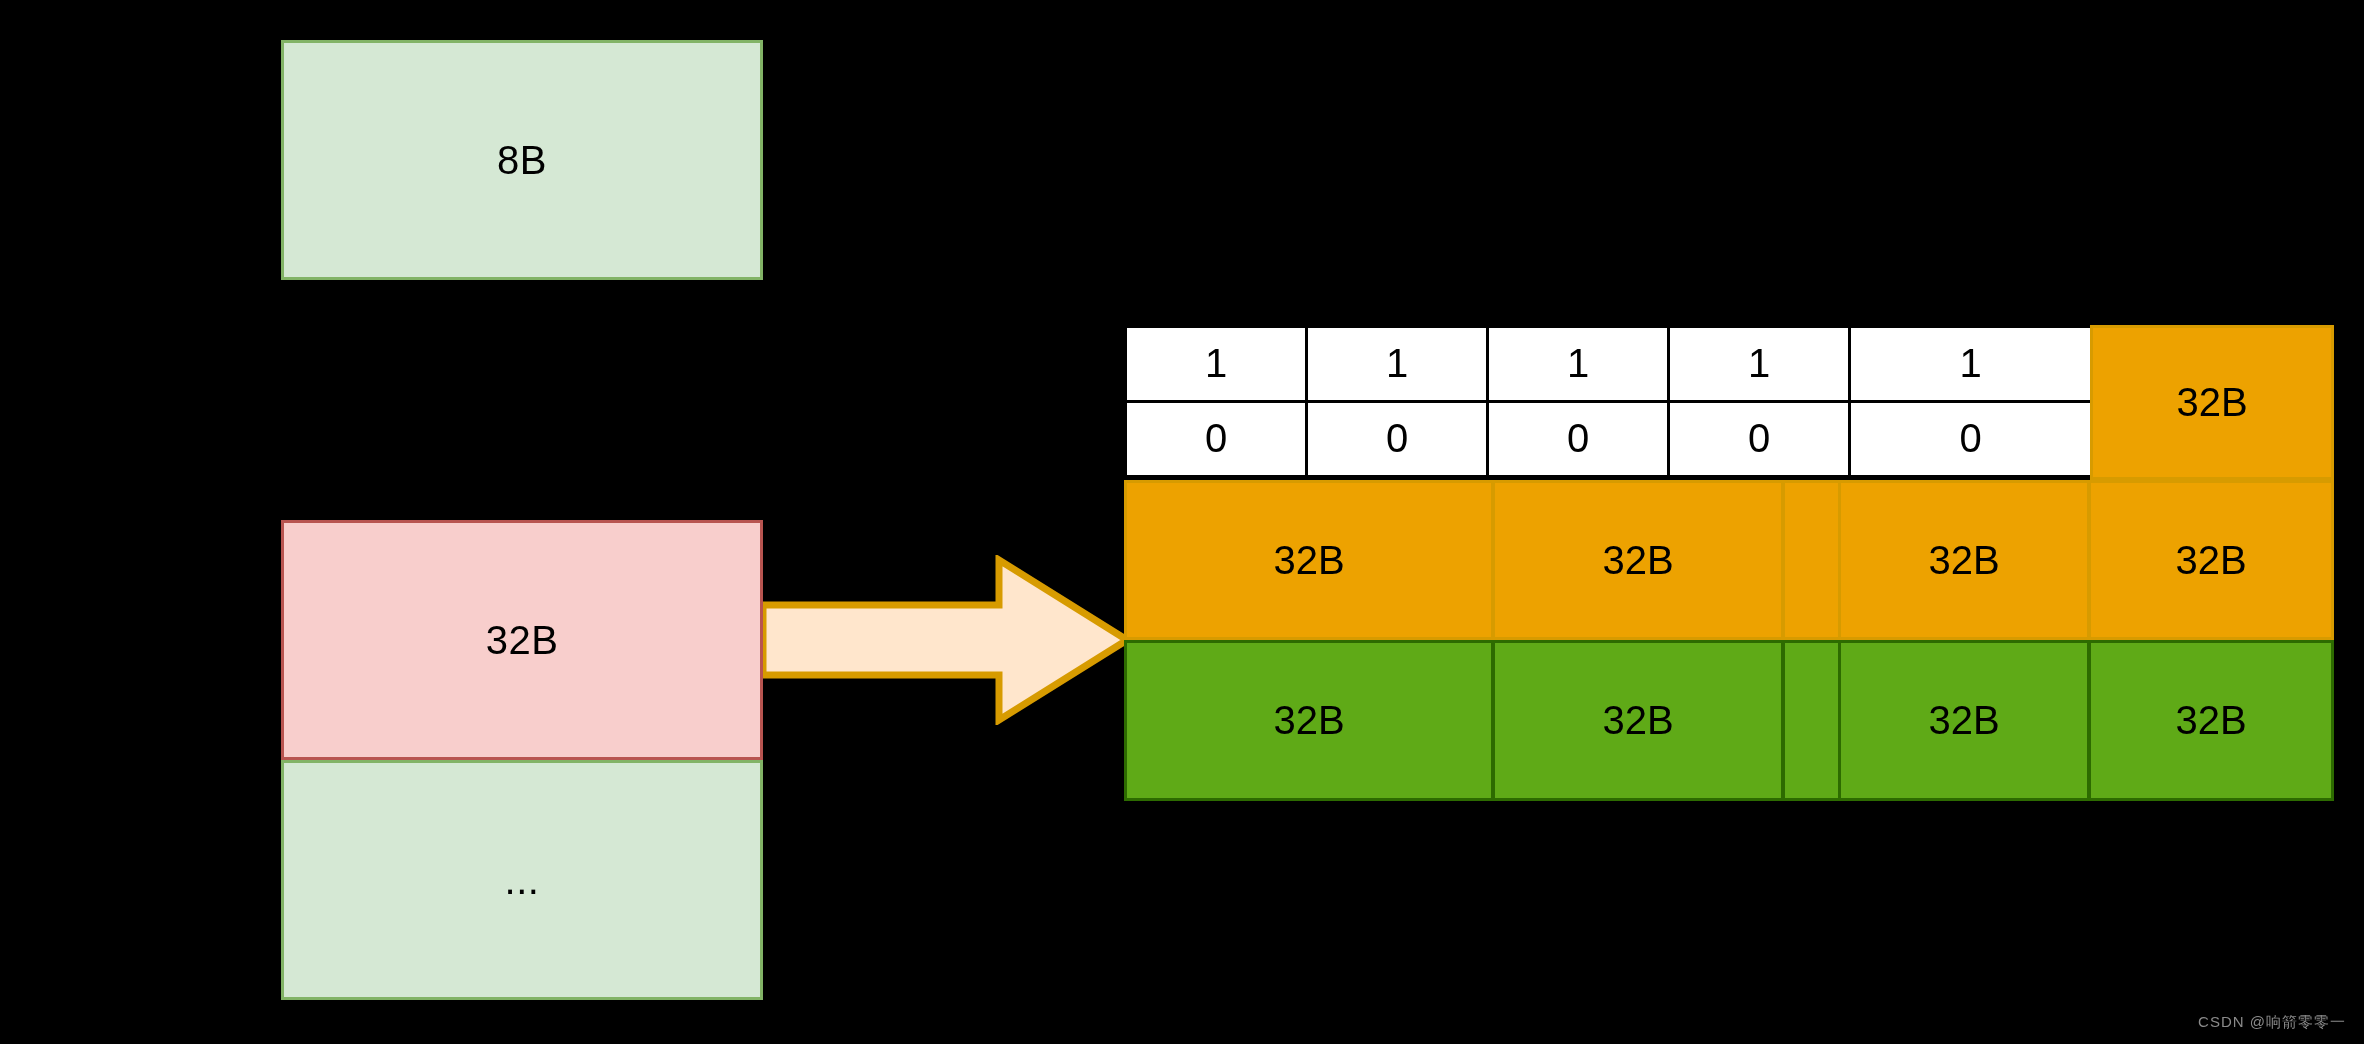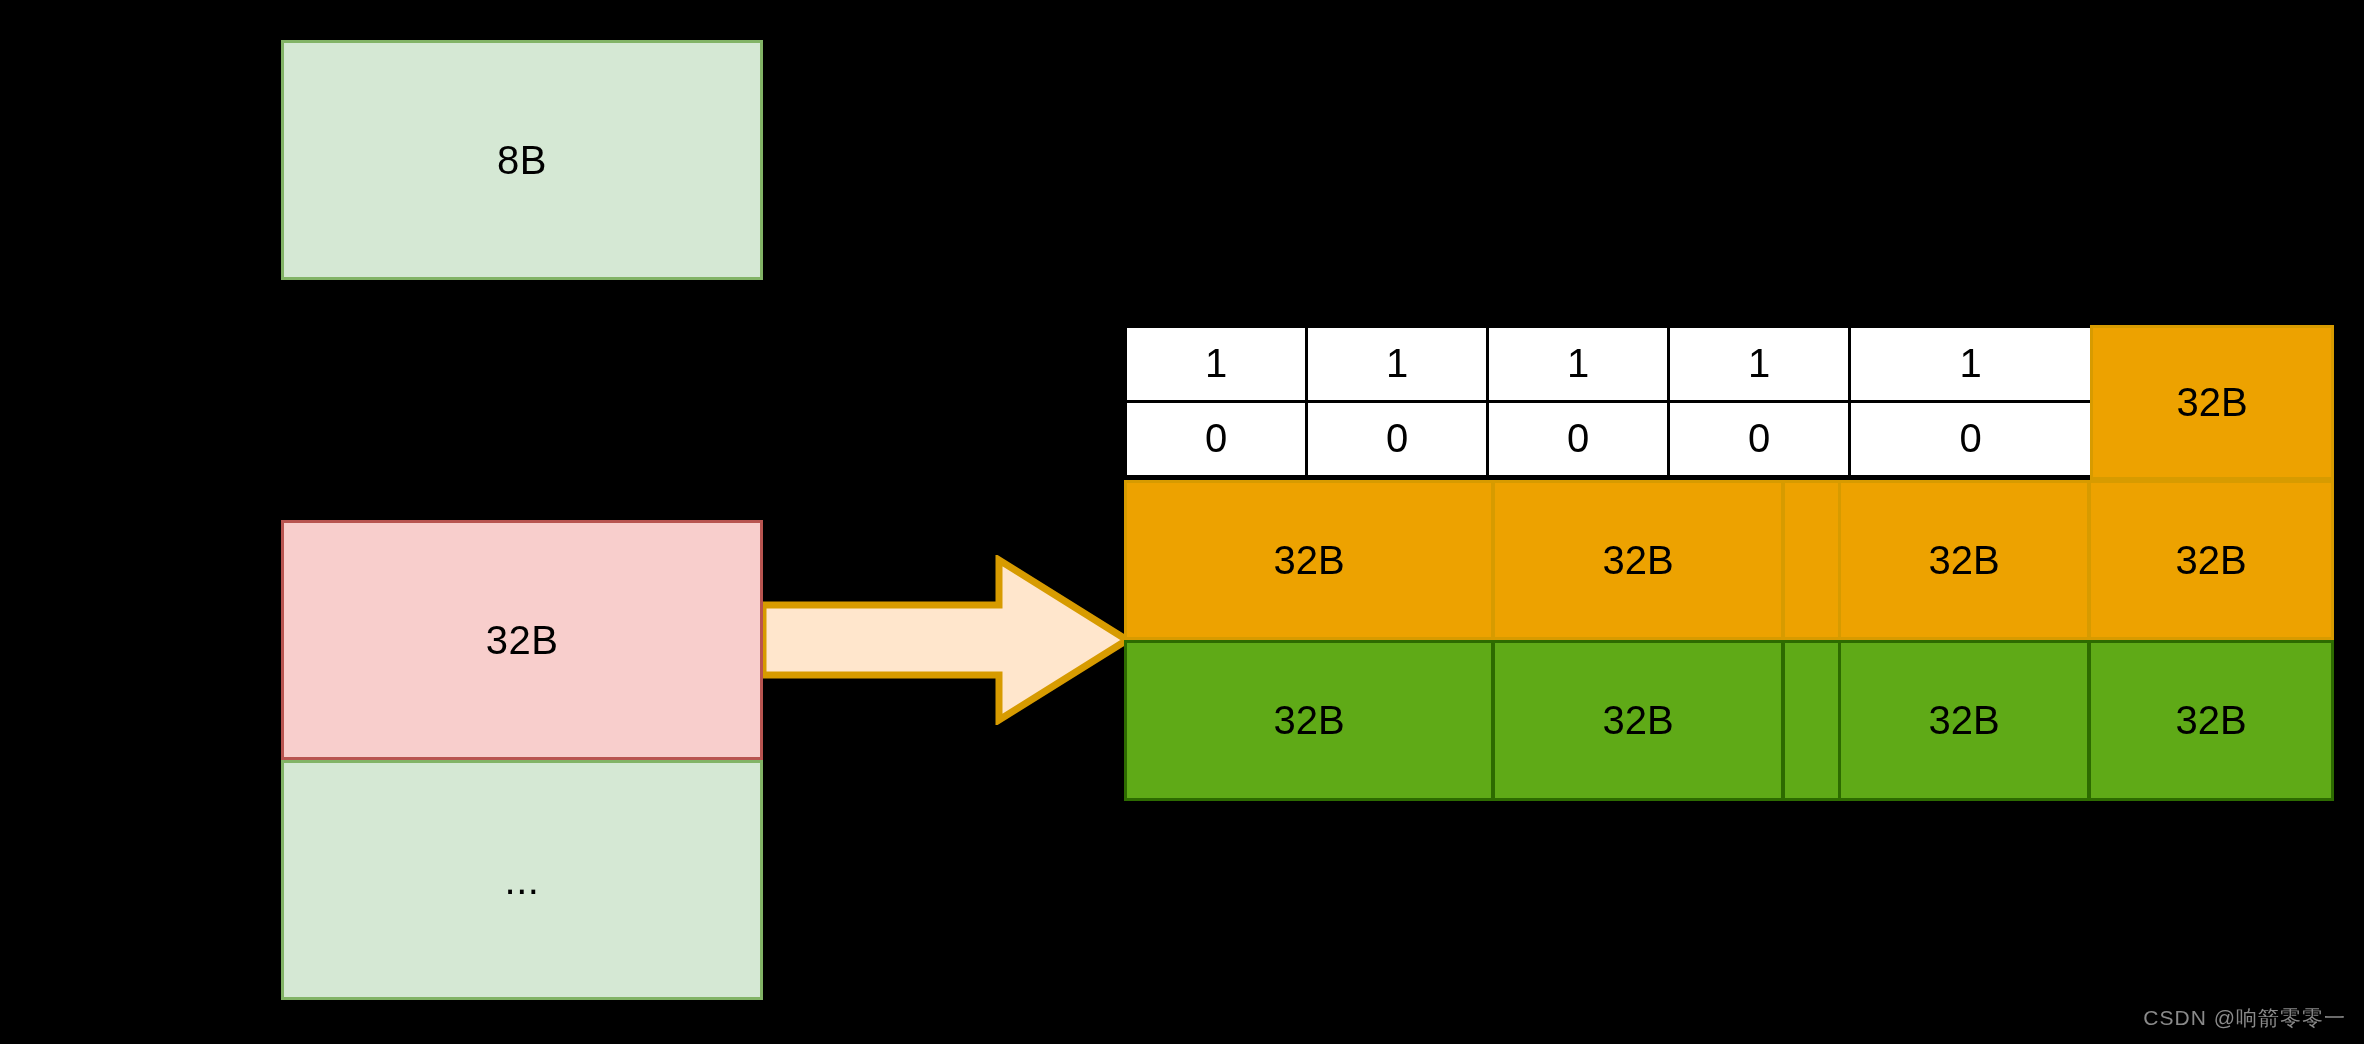--- a/index.html
+++ b/index.html
@@ -159,21 +159,21 @@
   .dc2 { left: 658px;  width: 258px; } 
 
   .dcol4 { left: 714px; width: 252px; }
   .dcol5 { left: 964px; width: 246px; }
 
   
   #watermark {
     position: absolute;
     right: 18px;
     bottom: 12px;
-    font-size: 21px;
+    font-size: 15px;
     color: #8a8a8a;
     letter-spacing: 1px;
     white-space: nowrap;
   }
 </style>
 </head>
 <body>
 
 <div id="stage">
 

